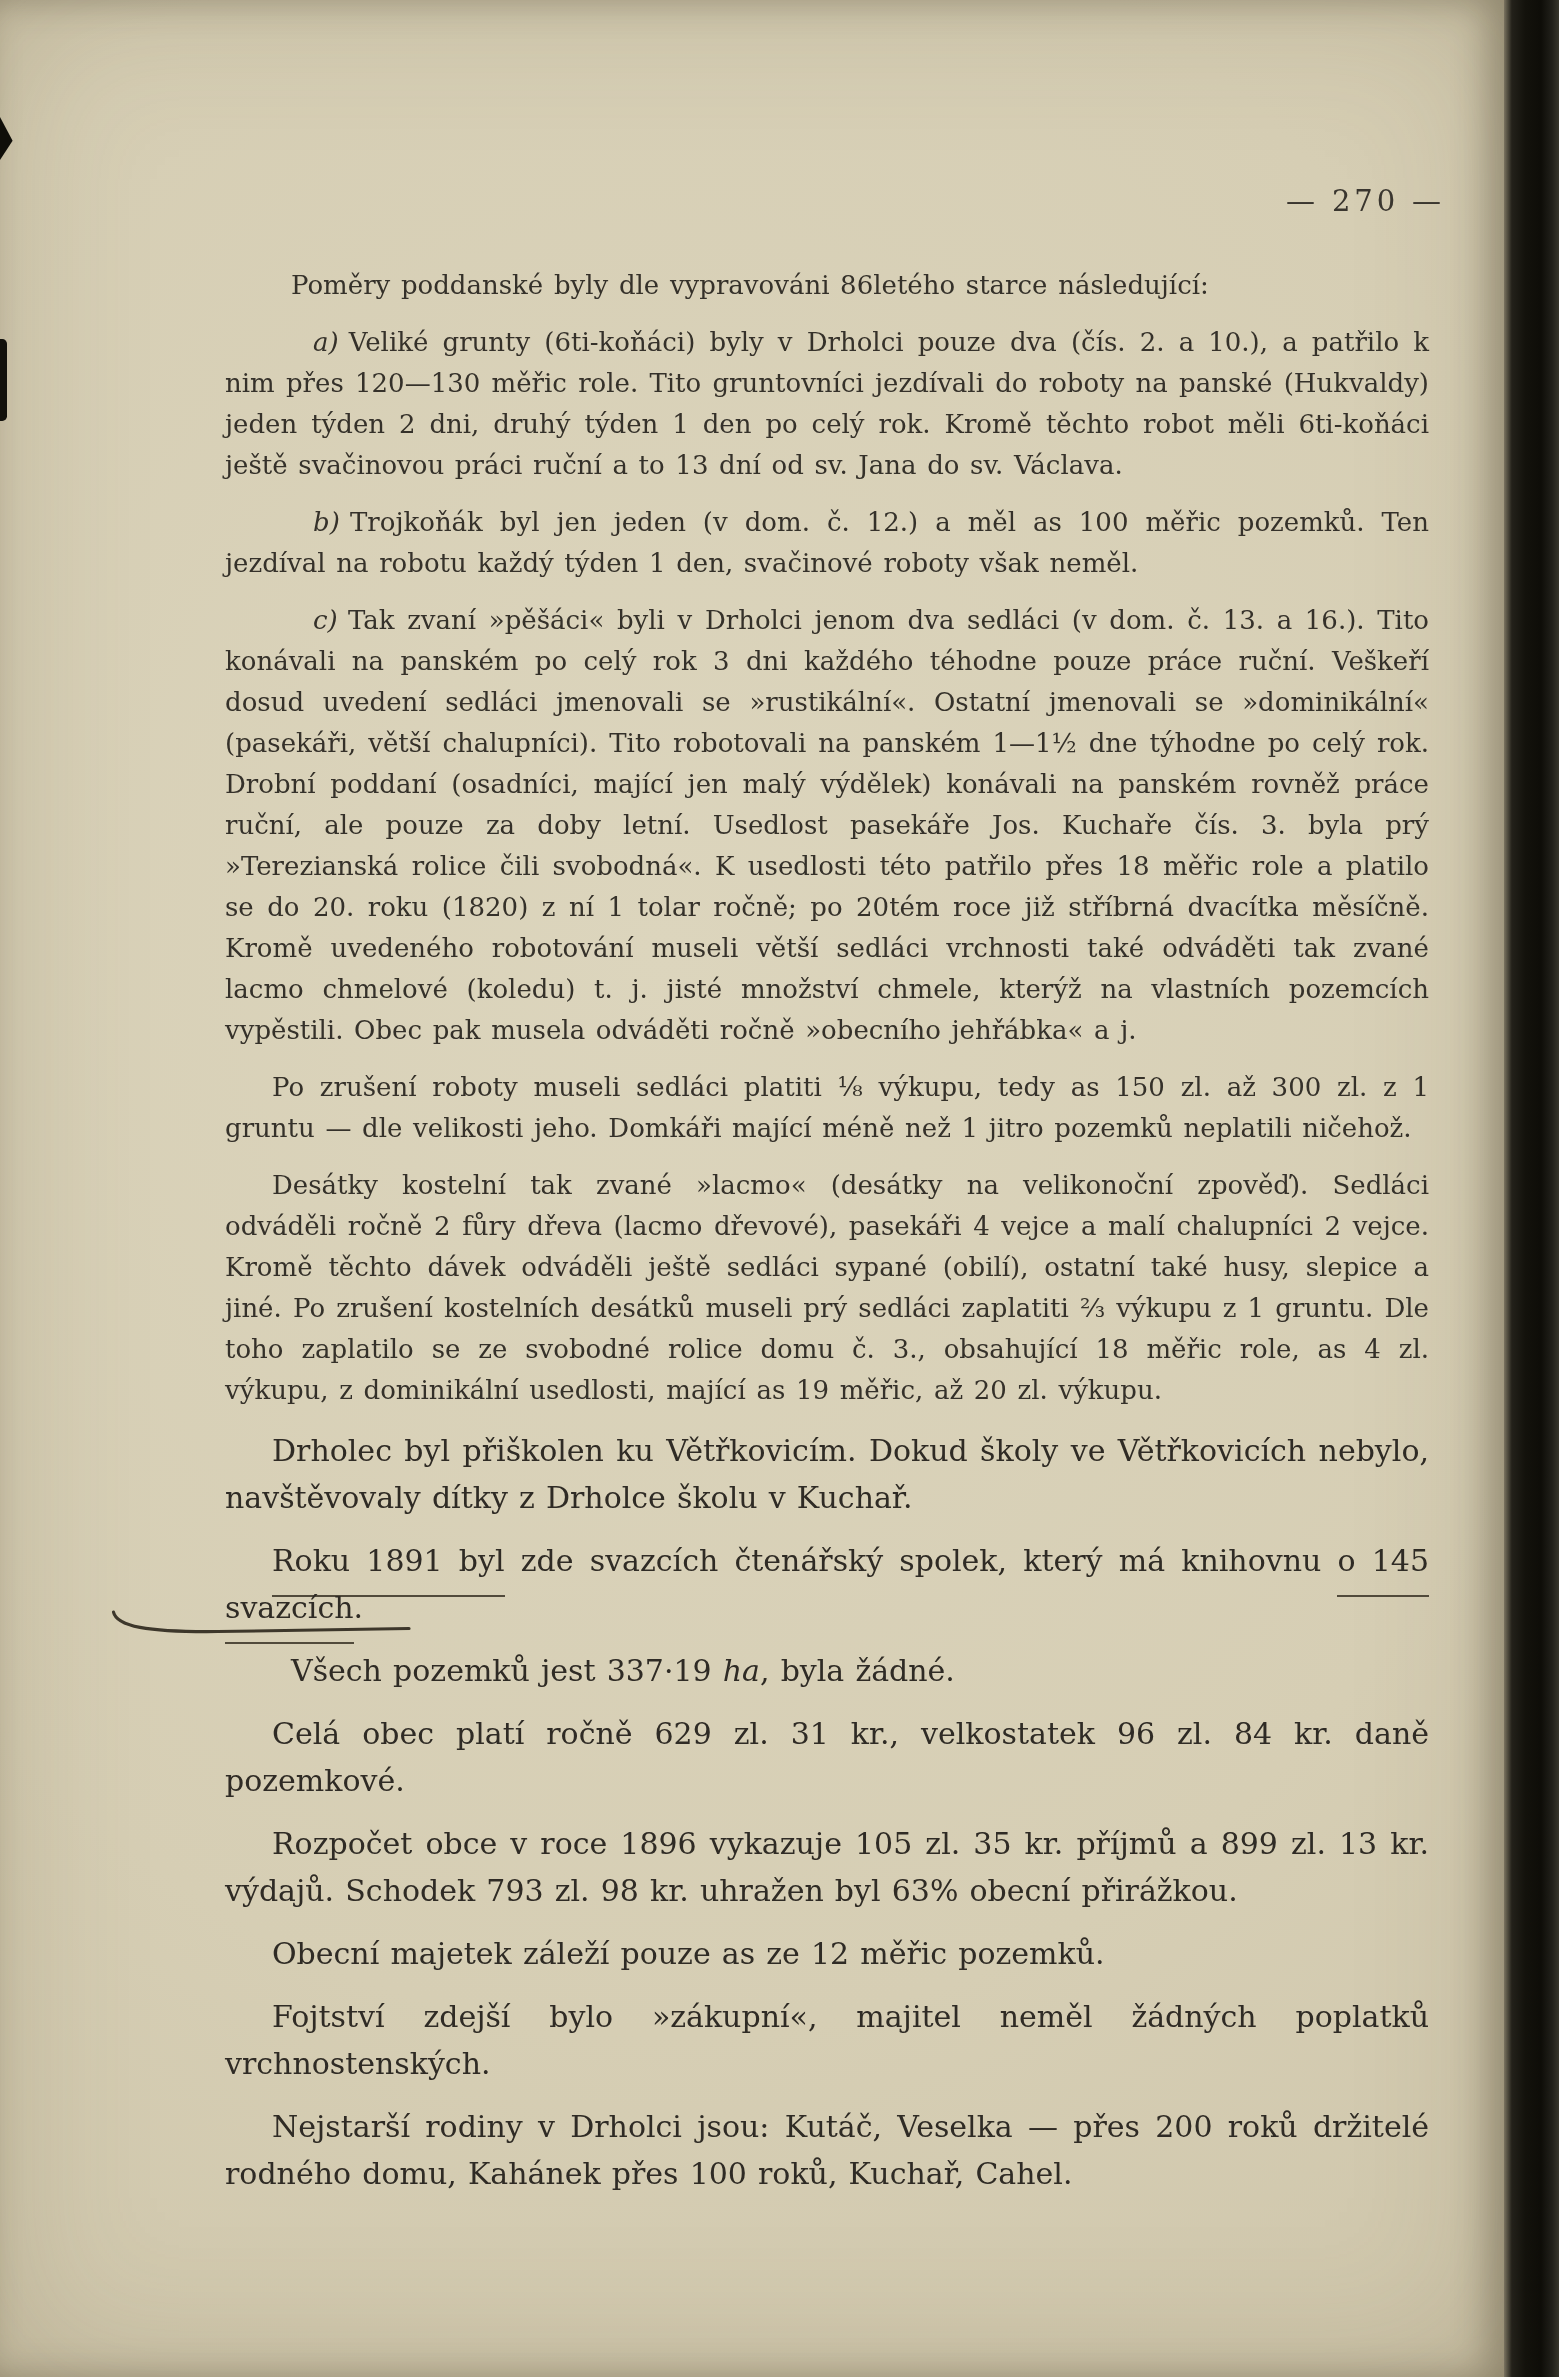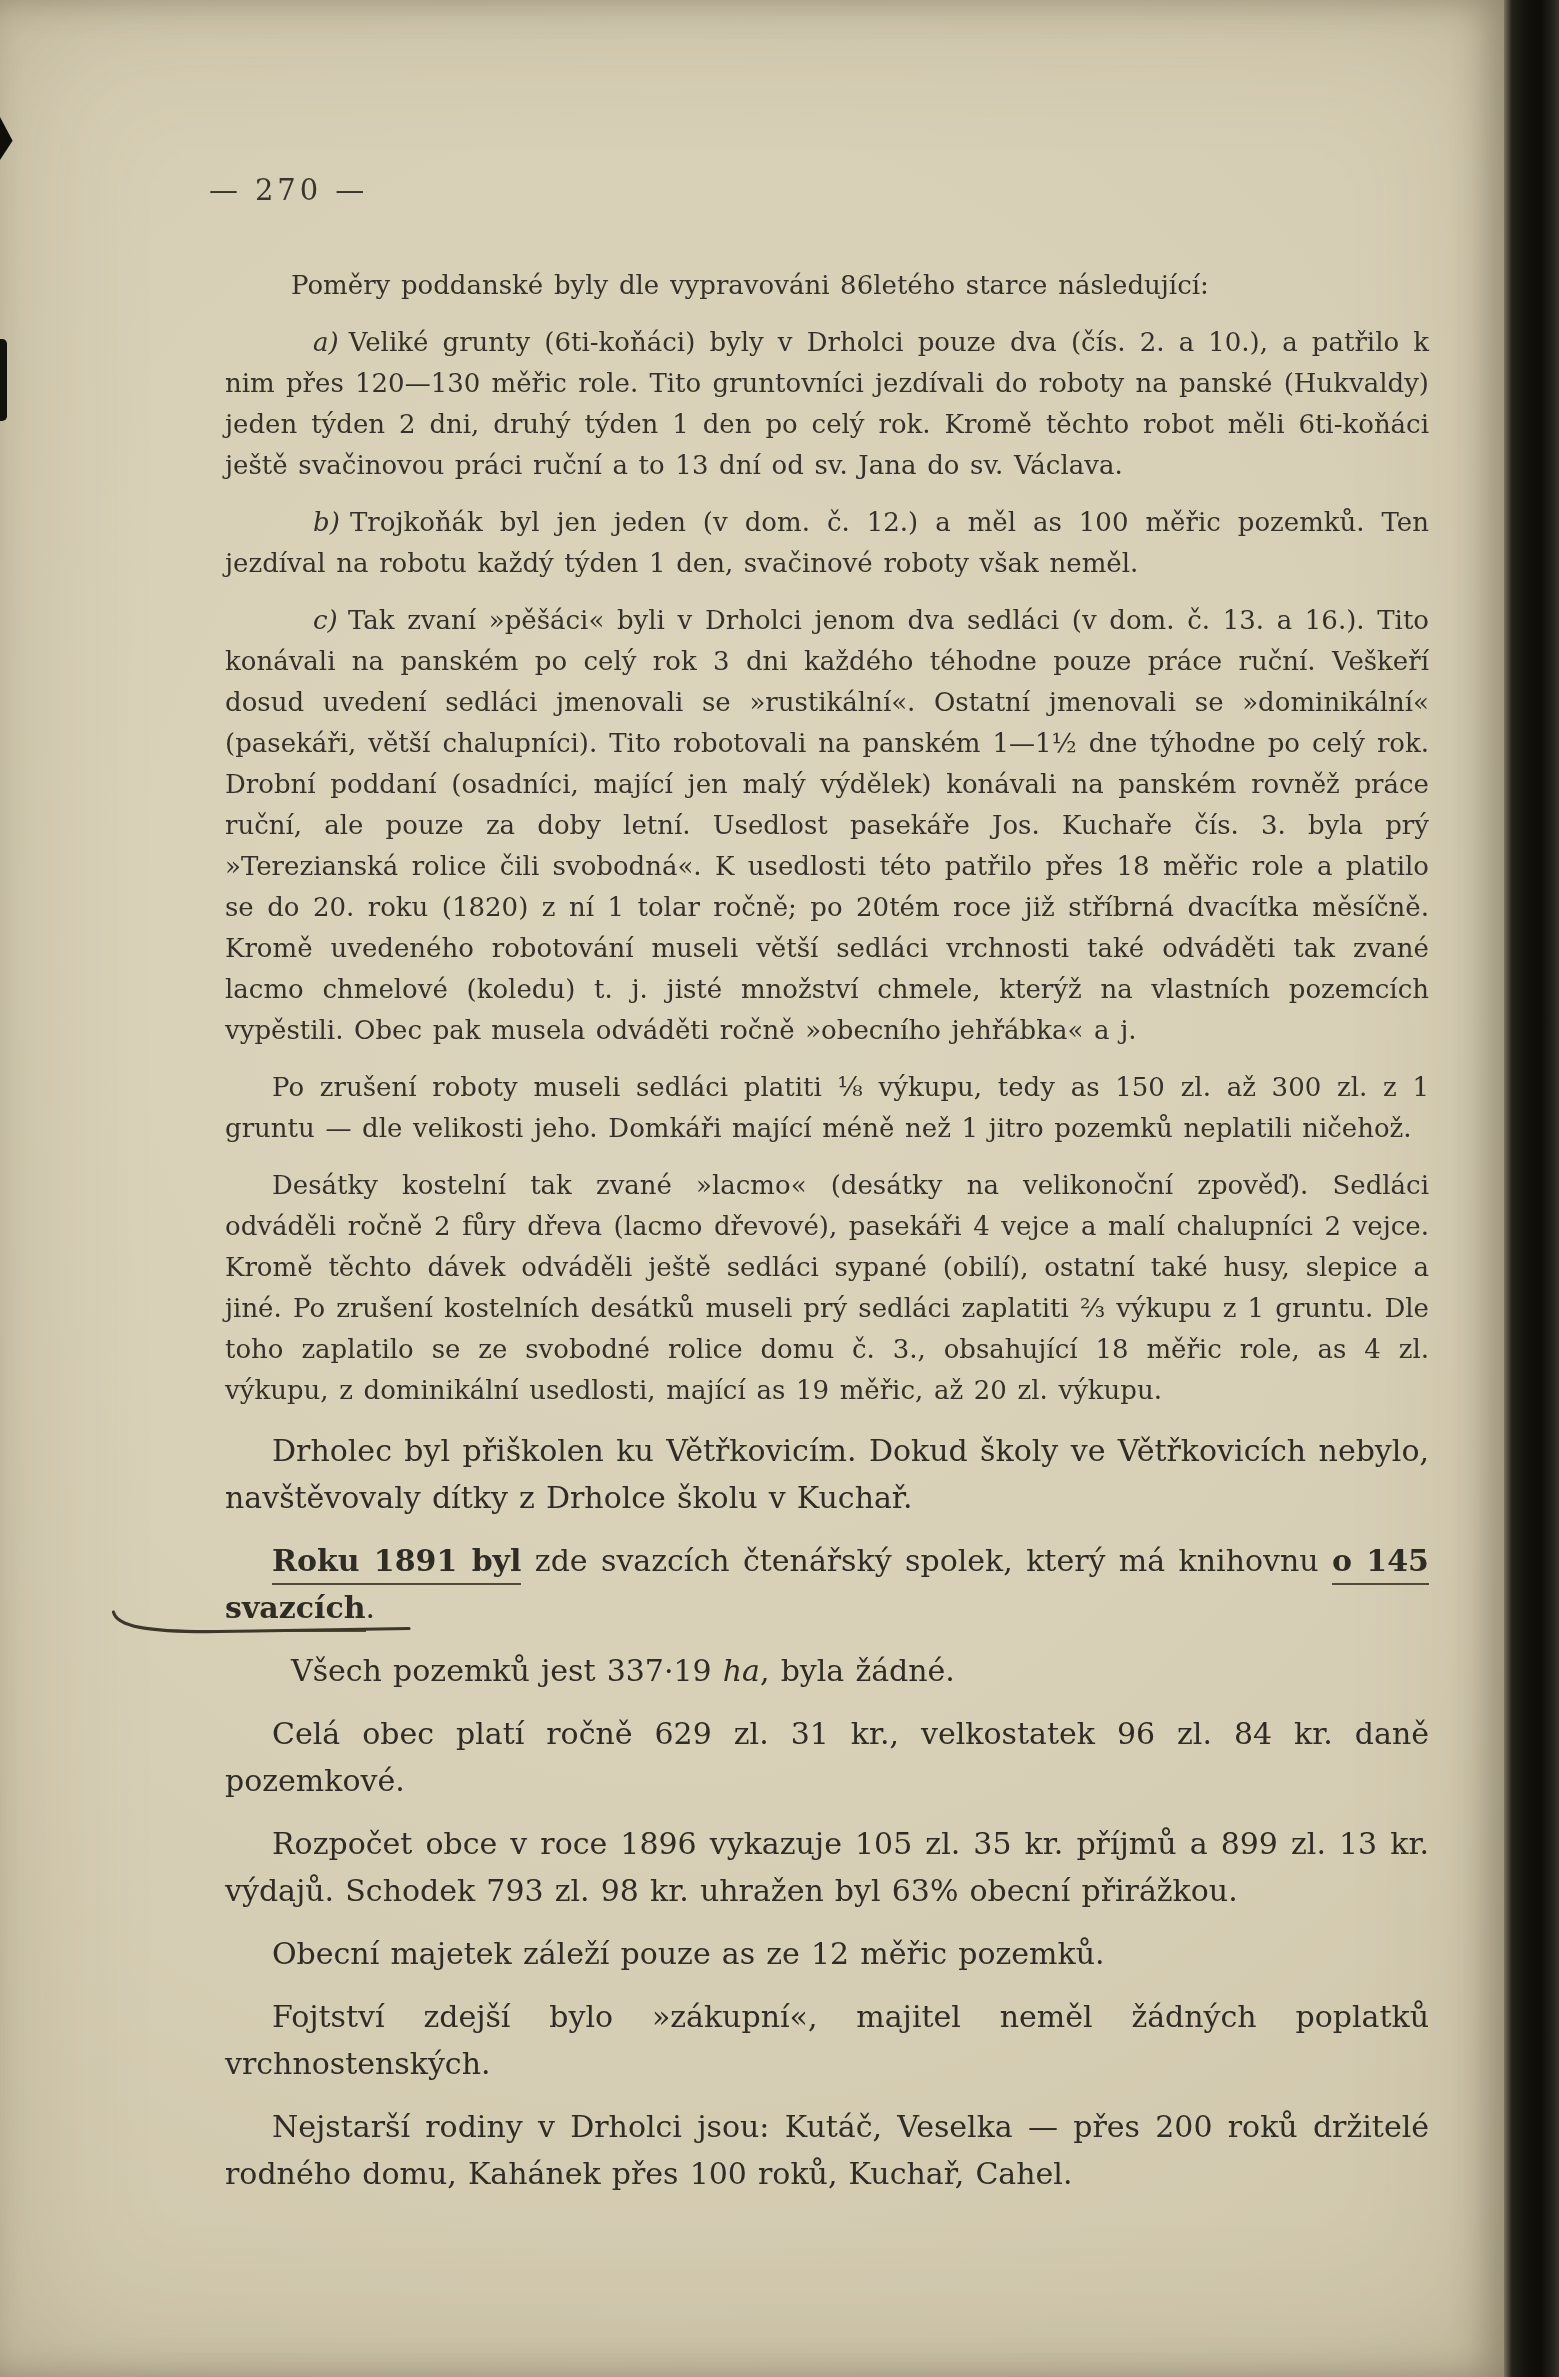--- a/index.html
+++ b/index.html
@@ -37,43 +37,42 @@
     width: 12.6px; height: 43px; background: #0f0e09;
     clip-path: polygon(0 0, 100% 55%, 0 100%);
   }
   .nick-b {
     position: absolute; left: 0; top: 339px;
     width: 7px; height: 82px; background: #12110c;
     border-radius: 0 4.7px 4.7px 0;
   }
 
   .page-number {
-    position: absolute; top: 173px; left: 209px; width: 1236px;
-    text-align: left; font-size: 29px; letter-spacing: 3.9px; color: #3a362f;
+    position: absolute; top: 184px; left: 209px; width: 1236px;
+    text-align: right; font-size: 29px; letter-spacing: 3.9px; color: #3a362f;
   }
 
   .text-block {
     position: absolute; top: 249px; left: 209px; width: 1236px;
     text-align: justify;
   }
 
   p { margin: 16px; }
   .s1 { font-size: 26px; line-height: 41px; word-spacing: 2.4px; }
   .s2 { font-size: 30px; line-height: 47px; word-spacing: 1.6px; color: #2f2b25; }
   .ind    { text-indent: 47px; }
   .ind-md { text-indent: 66px; }
   .ind-lg { text-indent: 88px; }
   .marker { font-style: italic; padding-right: 10.2px; }
   .it { font-style: italic; }
   .rel { position: relative; }
 
   .pen-u {
     border-bottom: 2.4px solid rgba(58,51,38,.85);
-    padding-bottom: 5px;
-    font-weight: bold;
+    padding-bottom: 17px;
   }
   .pen-stroke {
     position: absolute;
     left: -118px; bottom: -6.3px;
     pointer-events: none;
   }
 </style>
 </head>
 <body>
 

